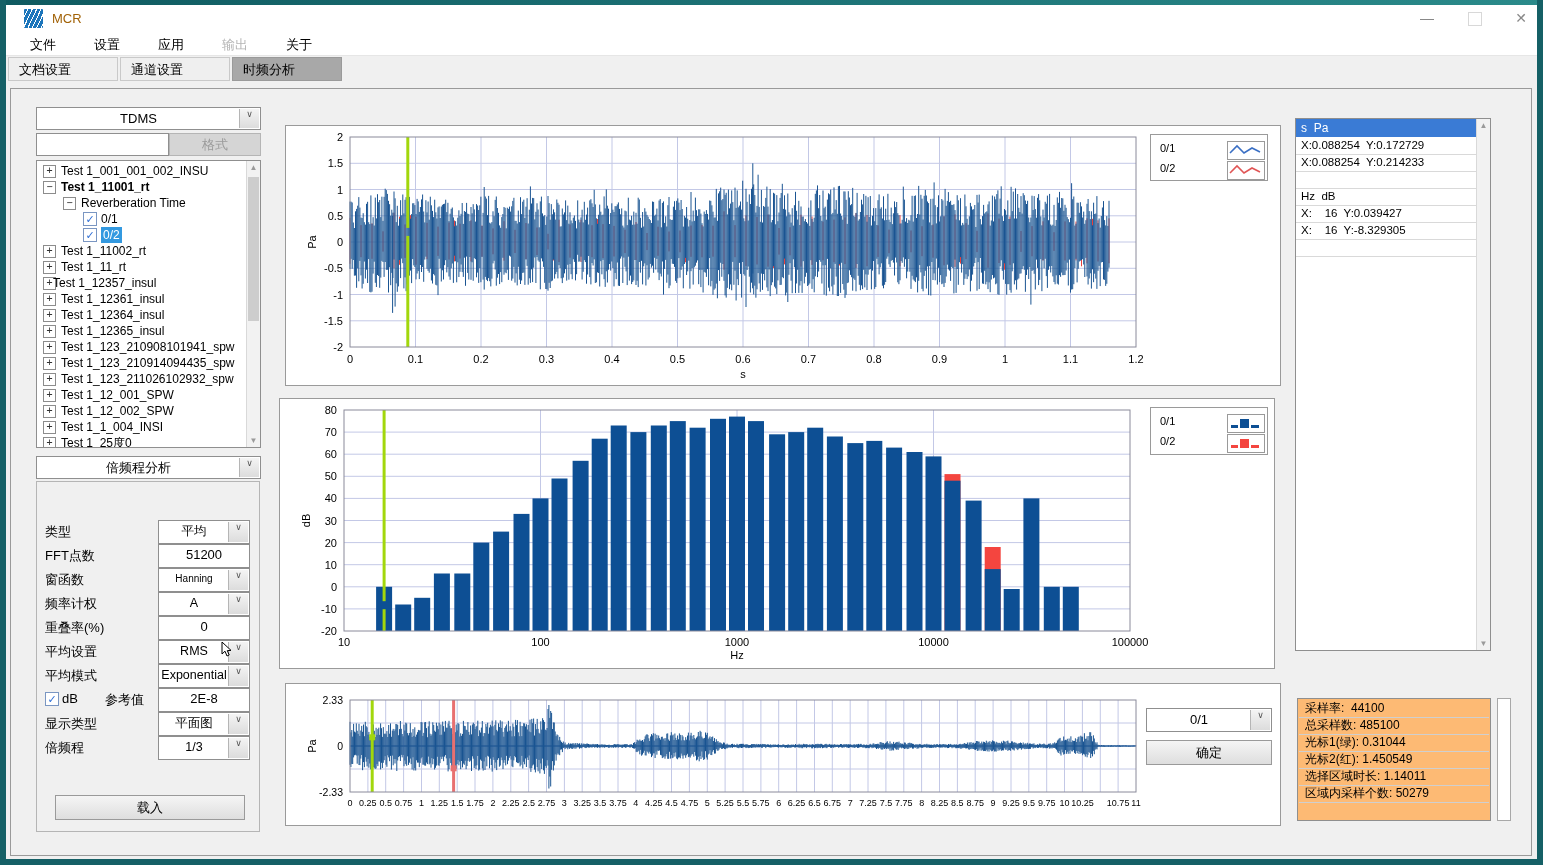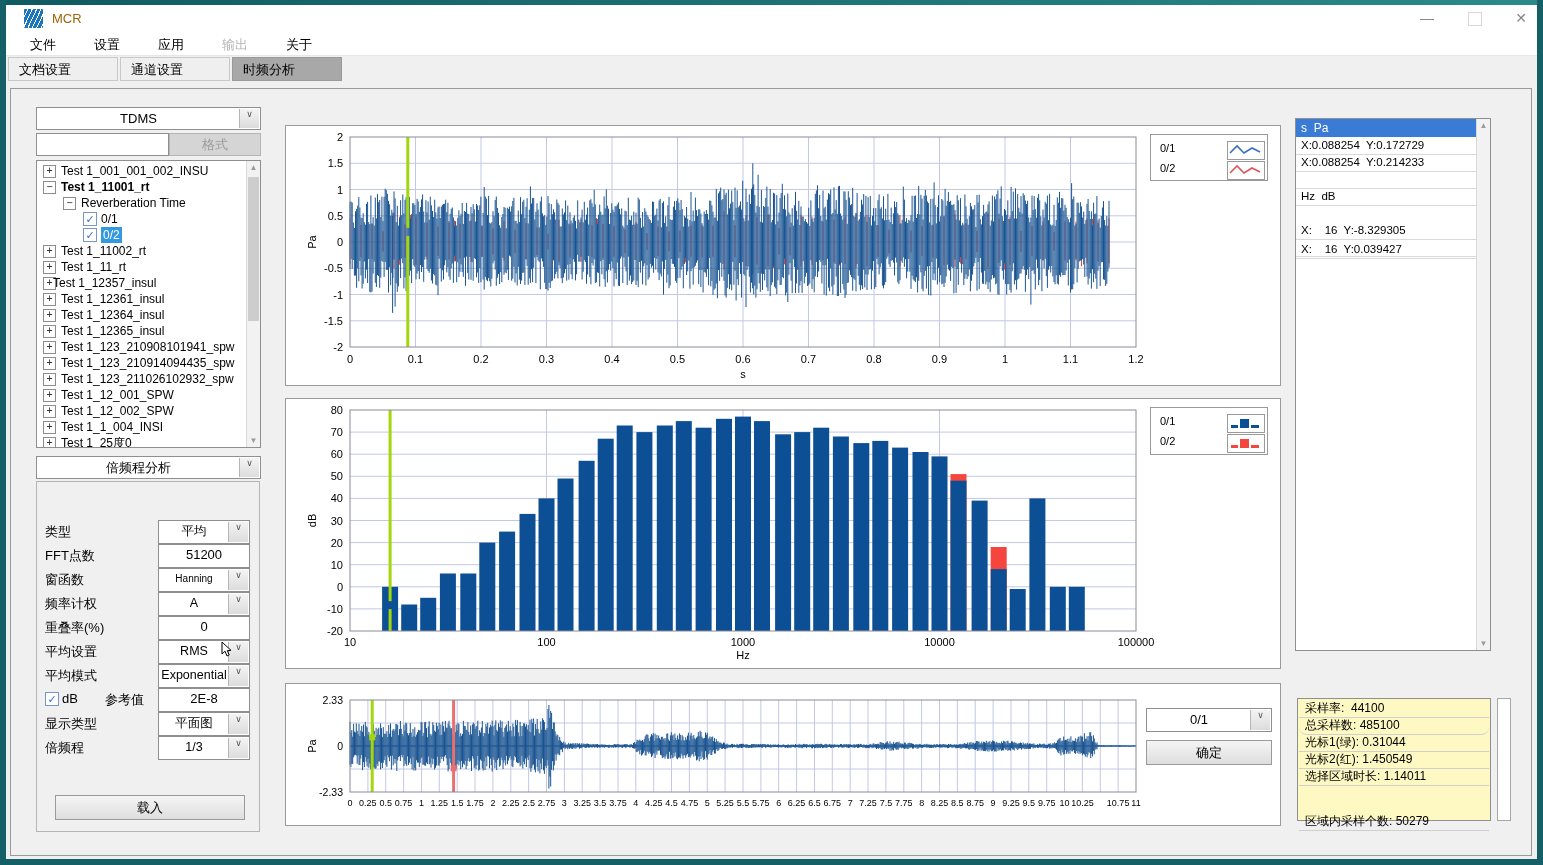--- a/index.html
+++ b/index.html
@@ -51,21 +51,21 @@
   .legrow{position:absolute;left:0;width:100%;height:20px}
   .legrow .name{position:absolute;left:9px;top:3px;font-size:11px}
   .legicon{position:absolute;left:76px;top:2px;width:36px;height:17px;border:1px solid #9a9a9a}
   
   .readout{left:1295px;top:118px;width:196px;height:533px;background:#fff;border:1px solid #8f8f8f}
   .rhead{position:absolute;left:0;top:0;right:14px;height:18px;background:#3a7bd5;color:#fff;font-size:12px;
          line-height:18px;padding-left:5px;white-space:pre}
   .rrow{position:absolute;left:0;right:14px;height:17px;border-bottom:1px solid #d9d9d9;font-size:11.5px;
         line-height:17px;padding-left:5px;white-space:pre}
   
-  .infopanel{left:1297px;top:698px;width:194px;height:123px;background:#fef9c3;border:1px solid #8f8f8f}
+  .infopanel{left:1297px;top:698px;width:194px;height:123px;background:#fdba74;border:1px solid #8f8f8f}
   .irow{position:absolute;left:1px;right:1px;height:17px;border-bottom:1px solid #cfcfcf;font-size:12px;
         line-height:17px;padding-left:6px;white-space:pre}
   .strip{left:1497px;top:698px;width:14px;height:123px;background:#fff;border:1px solid #a8a8a8}
 </style>
 </head>
 <body>
 
 <div class="abs frame" style="left:0;top:0;width:1543px;height:5px;background:linear-gradient(90deg,#0f5a60,#2a8a8a)"></div>
 <div class="abs frame" style="left:0;top:0;width:6px;height:865px"></div>
 <div class="abs frame" style="left:1537px;top:0;width:6px;height:865px"></div>
@@ -301,26 +301,26 @@
 <div class="abs readout" id="readout">
   <div class="rhead">s  Pa</div>
   <div class="sbar" style="right:0;top:0;height:531px">
     <div class="sarrow" style="top:0">▲</div>
     <div class="sarrow" style="bottom:0;top:auto">▼</div>
   </div>
 <div class="rrow" style="top: 18px;">X:0.088254  Y:0.172729</div>
     <div class="rrow" style="top: 35px;">X:0.088254  Y:0.214233</div>
     <div class="rrow" style="top: 52px;"></div>
     <div class="rrow" style="top: 69px;">Hz  dB</div>
-    <div class="rrow" style="top: 86px; margin-top: 36px;">X:    16  Y:0.039427</div>
+    <div class="rrow" style="top: 86px;">X:    16  Y:0.039427</div>
     <div class="rrow" style="top: 103px;">X:    16  Y:-8.329305</div>
     <div class="rrow" style="top: 120px;"></div>
   </div>
 
-<div class="abs chartbox" style="left:285px;top:398px;width:996px;height:271px">
+<div class="abs chartbox" style="left:279px;top:398px;width:996px;height:271px">
   <svg id="svg2" width="994" height="269">
       <line x1="260.5" y1="11.0" x2="260.5" y2="232.0" stroke="#c3c8e6" stroke-width="1"></line>
       <line x1="457.0" y1="11.0" x2="457.0" y2="232.0" stroke="#c3c8e6" stroke-width="1"></line>
       <line x1="653.5" y1="11.0" x2="653.5" y2="232.0" stroke="#c3c8e6" stroke-width="1"></line>
       <line x1="64.0" y1="209.9" x2="850.0" y2="209.9" stroke="#c3c8e6" stroke-width="1"></line>
       <line x1="64.0" y1="187.8" x2="850.0" y2="187.8" stroke="#c3c8e6" stroke-width="1"></line>
       <line x1="64.0" y1="165.7" x2="850.0" y2="165.7" stroke="#c3c8e6" stroke-width="1"></line>
       <line x1="64.0" y1="143.6" x2="850.0" y2="143.6" stroke="#c3c8e6" stroke-width="1"></line>
       <line x1="64.0" y1="121.5" x2="850.0" y2="121.5" stroke="#c3c8e6" stroke-width="1"></line>
       <line x1="64.0" y1="99.4" x2="850.0" y2="99.4" stroke="#c3c8e6" stroke-width="1"></line>
@@ -514,19 +514,19 @@
 </div>
 
 <div class="abs sel" style="left:1146px;top:708px;width:126px;height:24px">
   <span class="val" style="line-height:22px">0/1</span>
   <span class="arrow">∨</span>
 </div>
 <div class="abs btn" style="left:1146px;top:740px;width:126px;height:25px;line-height:23px">确定</div>
 
 <div class="abs infopanel" id="infopanel">
     <div class="irow" style="top: 1px;">采样率:  44100</div>
-    <div class="irow" style="top: 18px; border-radius: 8px;">总采样数: 485100</div>
+    <div class="irow" style="top: 18px;">总采样数: 485100</div>
     <div class="irow" style="top: 35px;">光标1(绿): 0.31044</div>
     <div class="irow" style="top: 52px;">光标2(红): 1.450549</div>
     <div class="irow" style="top: 69px;">选择区域时长: 1.14011</div>
-    <div class="irow" style="top: 86px; margin-top: 28px;">区域内采样个数: 50279</div>
+    <div class="irow" style="top: 86px;">区域内采样个数: 50279</div>
   </div>
 <div class="abs strip"></div>
 
 </body></html>

